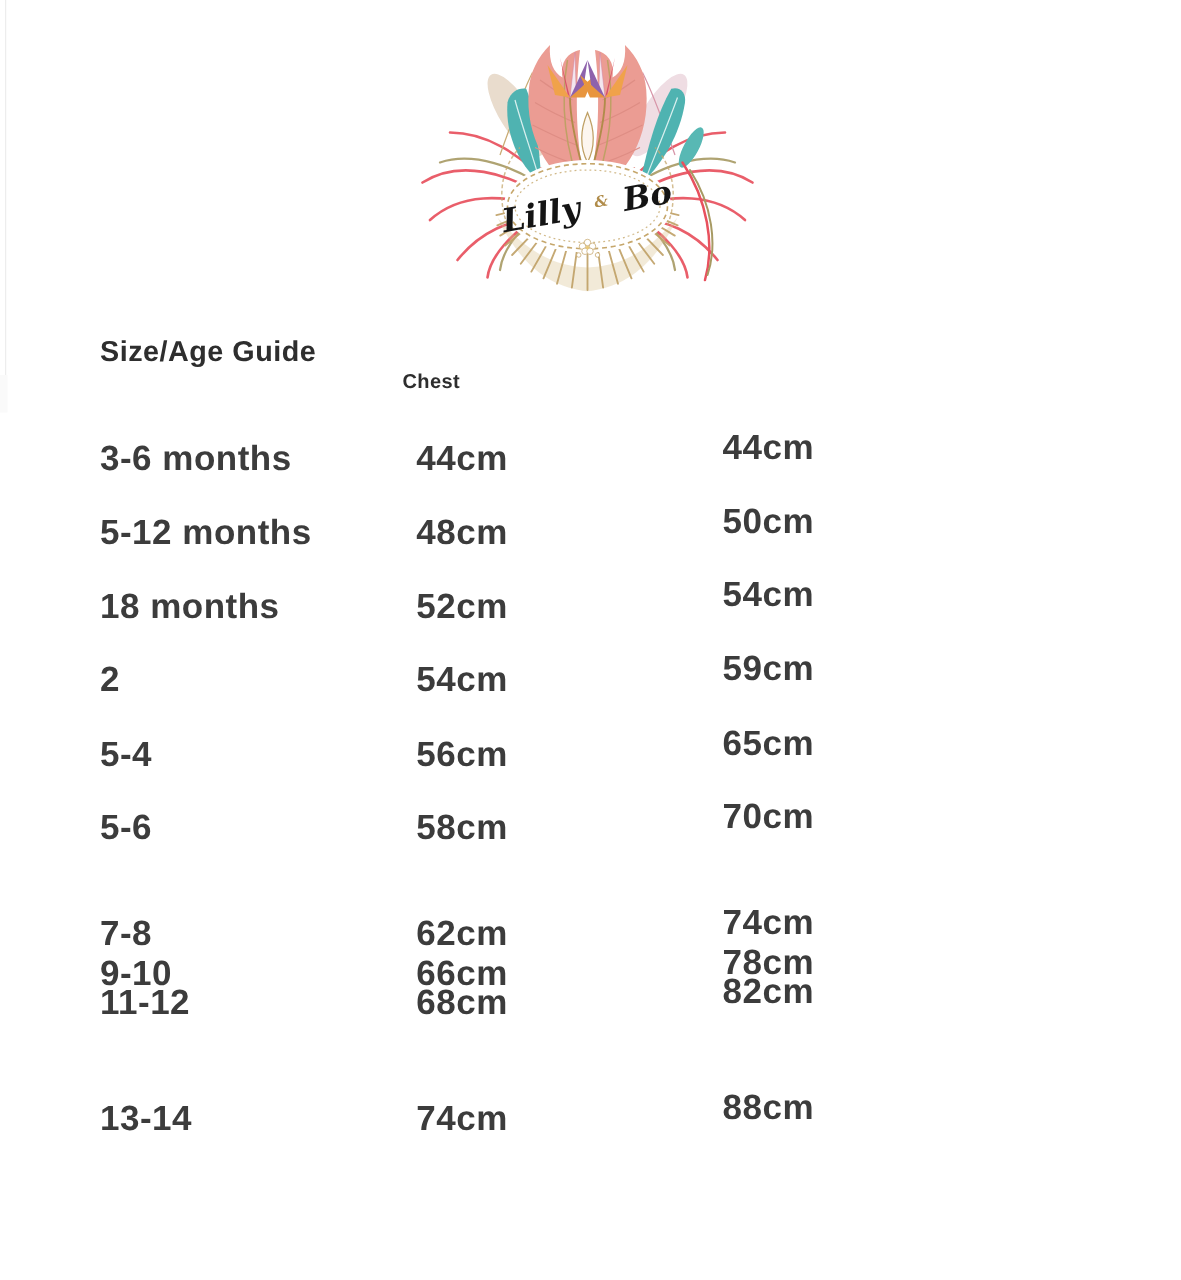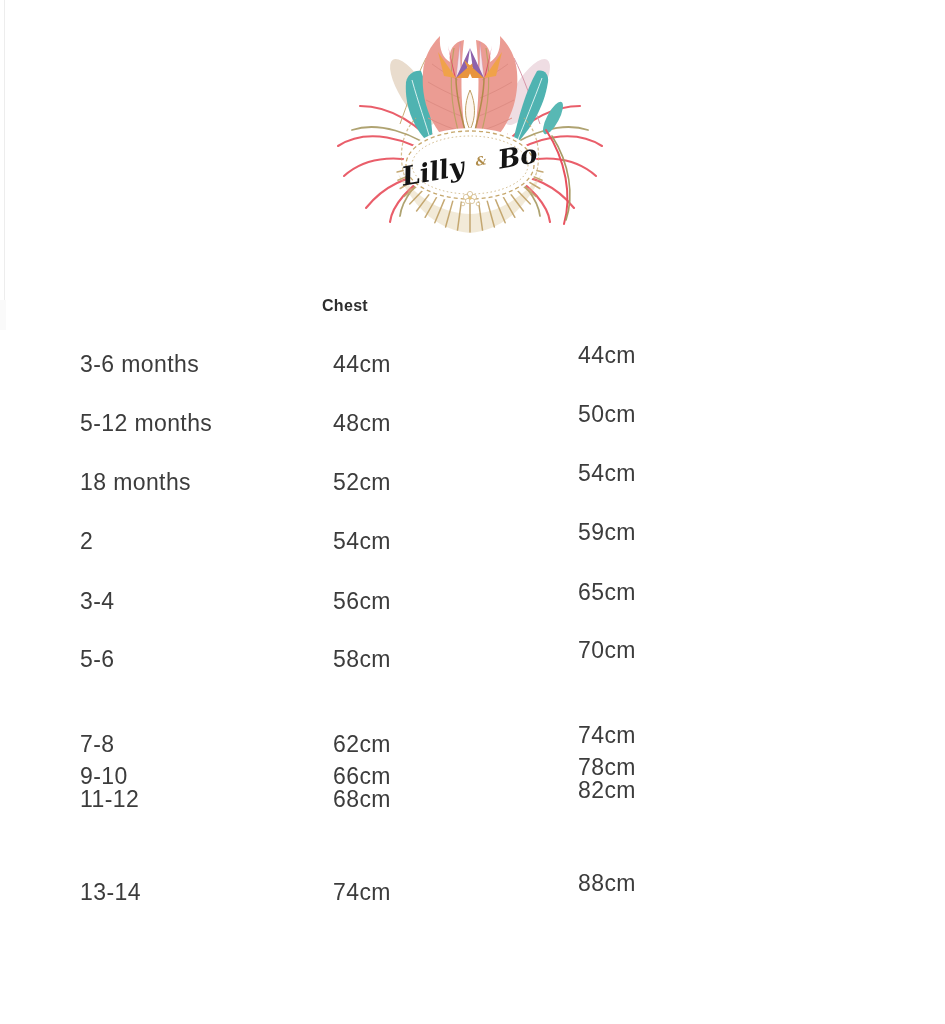--- a/index.html
+++ b/index.html
@@ -9,21 +9,21 @@
   }
   .left-edge{position:absolute;left:4px;top:0;width:1px;height:318px;background:#ededed;}
   .left-edge-soft{position:absolute;left:0;top:300px;width:6px;height:30px;background:#fafafa;}
   .logo{position:absolute;left:320px;top:12px;width:300px;height:222px;}
   .logo svg{display:block;width:100%;height:100%;}
   .title{position:absolute;left:80px;top:268px;margin:0;font-size:23px;font-weight:600;letter-spacing:.4px;color:#2e2e2e;}
   .col-header{position:absolute;font-size:16px;font-weight:600;letter-spacing:.3px;color:#2e2e2e;}
   .col-header.chest{left:322px;top:297px;}
   .col-header.shoulder{left:577px;top:295px;}
   .row{position:absolute;left:0;width:945px;height:34px;}
-  .cell{position:absolute;top:0;font-size:23px;font-weight:400;letter-spacing:.4px;color:#3c3c3c;white-space:nowrap;}
+  .cell{position:absolute;top:0;font-size:28px;font-weight:700;letter-spacing:.4px;color:#3c3c3c;white-space:nowrap;}
   .cell.age{left:80px;}
   .cell.chest{left:333px;}
   .cell.shoulder{left:578px;top:-9px;}
   .script-text{font-family:"DejaVu Serif",serif;font-style:italic;font-weight:600;fill:#141414;}
 </style>
 </head>
 <body>
 
 <div class="page">
 
@@ -137,20 +137,21 @@
         <circle cx="146" cy="185" r="2.6" fill="#FFFFFF"></circle>
         <circle cx="148" cy="189" r="2.6" fill="#FFFFFF"></circle>
         <circle cx="152" cy="189" r="2.6" fill="#FFFFFF"></circle>
         <circle cx="150" cy="186" r="1.5" fill="#E8C87A" stroke="none"></circle>
         <circle cx="158" cy="192" r="1.8" fill="#FFFFFF"></circle>
         <circle cx="143" cy="192" r="1.8" fill="#FFFFFF"></circle>
       </g>
     </svg>
   </div>
 
+  <h1 class="title">Size/Age Guide</h1>
   <div class="col-header chest">Chest</div>
 
   <div>
     <div class="row" style="top:351px">
       <span class="cell age">3-6 months</span>
       <span class="cell chest">44cm</span>
       <span class="cell shoulder">44cm</span>
     </div>
     <div class="row" style="top:410px">
       <span class="cell age">5-12 months</span>
@@ -161,21 +162,21 @@
       <span class="cell age">18 months</span>
       <span class="cell chest">52cm</span>
       <span class="cell shoulder">54cm</span>
     </div>
     <div class="row" style="top:528px">
       <span class="cell age">2</span>
       <span class="cell chest">54cm</span>
       <span class="cell shoulder">59cm</span>
     </div>
     <div class="row" style="top:588px">
-      <span class="cell age">3-4</span>
+      <span class="cell age">5-4</span>
       <span class="cell chest">56cm</span>
       <span class="cell shoulder">65cm</span>
     </div>
     <div class="row" style="top:646px">
       <span class="cell age">5-6</span>
       <span class="cell chest">58cm</span>
       <span class="cell shoulder">70cm</span>
     </div>
     <div class="row" style="top:731px">
       <span class="cell age">7-8</span>

